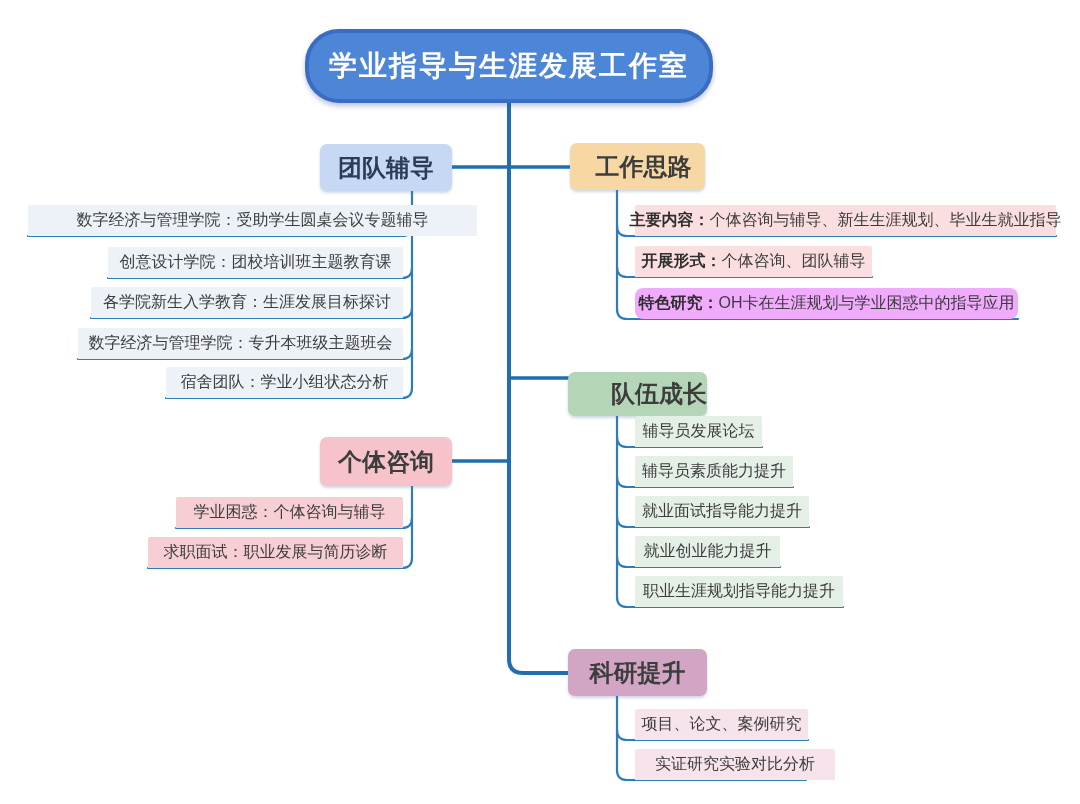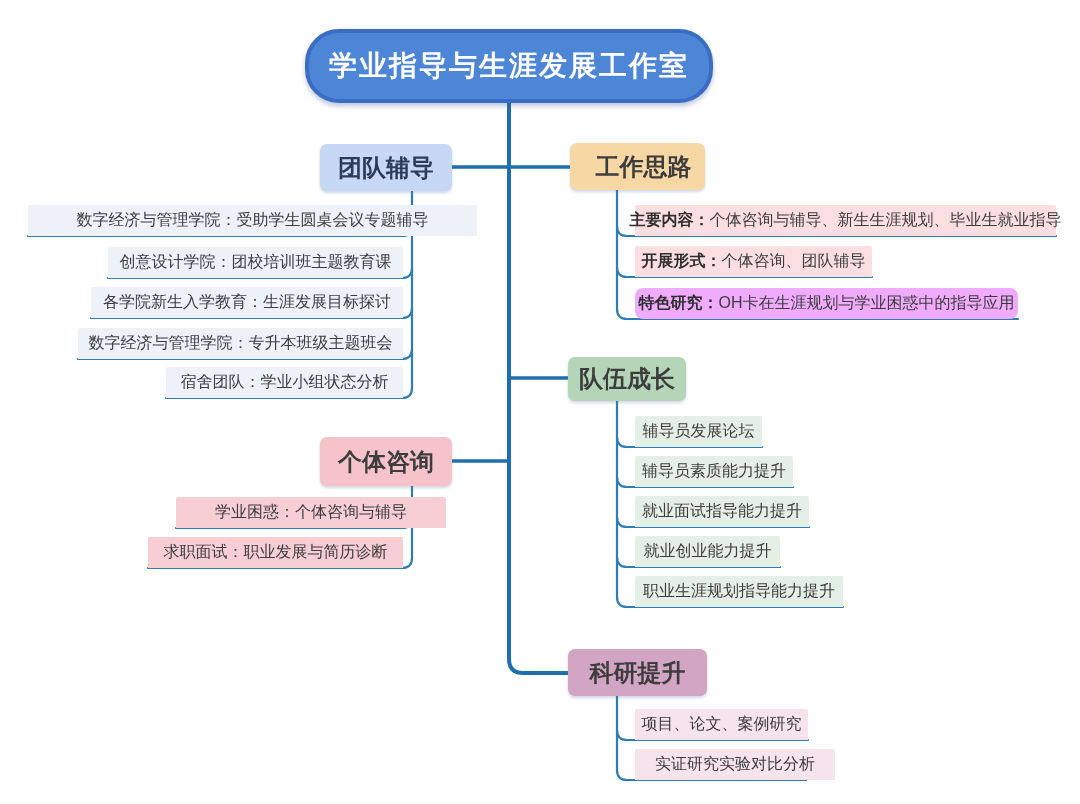--- a/index.html
+++ b/index.html
@@ -90,21 +90,21 @@
   </div>
 
   <div class="node parent" style="left: 320px; top: 144px; width: 132px; height: 47px; color: rgb(44, 59, 87); background-color: rgb(198, 216, 243);">
     <span>团队辅导</span>
   </div>
 
   <div class="node parent" style="left: 570px; top: 143px; width: 135px; height: 47px; background-color: rgb(247, 215, 163); padding-left: 12px;">
     <span>工作思路</span>
   </div>
 
-  <div class="node parent" style="left: 568px; top: 357px; width: 118px; height: 44px; background-color: rgb(180, 213, 183);">
+  <div class="node parent" style="left: 568px; top: 372px; width: 139px; height: 44px; background-color: rgb(180, 213, 183); justify-content: flex-end;">
     <span>队伍成长</span>
   </div>
 
   <div class="node parent" style="left: 320px; top: 437px; width: 132px; height: 49px; background-color: rgb(245, 195, 201);">
     <span>个体咨询</span>
   </div>
 
   <div class="node parent" style="left: 568px; top: 649px; width: 139px; height: 47px; background-color: rgb(210, 165, 197);">
     <span>科研提升</span>
   </div>
@@ -147,21 +147,21 @@
   <div class="node child" style="left: 635px; top: 496px; width: 174px; background-color: rgb(228, 239, 230);">
     <span>就业面试指导能力提升</span>
   </div>
   <div class="node child" style="left: 635px; top: 536px; width: 145px; background-color: rgb(228, 239, 230);">
     <span>就业创业能力提升</span>
   </div>
   <div class="node child" style="left: 635px; top: 576px; width: 208px; background-color: rgb(228, 239, 230);">
     <span>职业生涯规划指导能力提升</span>
   </div>
 
-  <div class="node child" style="left: 176px; top: 497px; width: 270px; background-color: rgb(247, 206, 212);">
+  <div class="node child" style="left: 176px; top: 497px; width: 227px; background-color: rgb(247, 206, 212);">
     <span>学业困惑：个体咨询与辅导</span>
   </div>
   <div class="node child" style="left: 148px; top: 537px; width: 255px; background-color: rgb(247, 206, 212);">
     <span>求职面试：职业发展与简历诊断</span>
   </div>
 
   <div class="node child" style="left: 635px; top: 709px; width: 173px; background-color: rgb(246, 227, 235);">
     <span>项目、论文、案例研究</span>
   </div>
   <div class="node child" style="left: 635px; top: 749px; width: 200px; background-color: rgb(246, 227, 235);">

